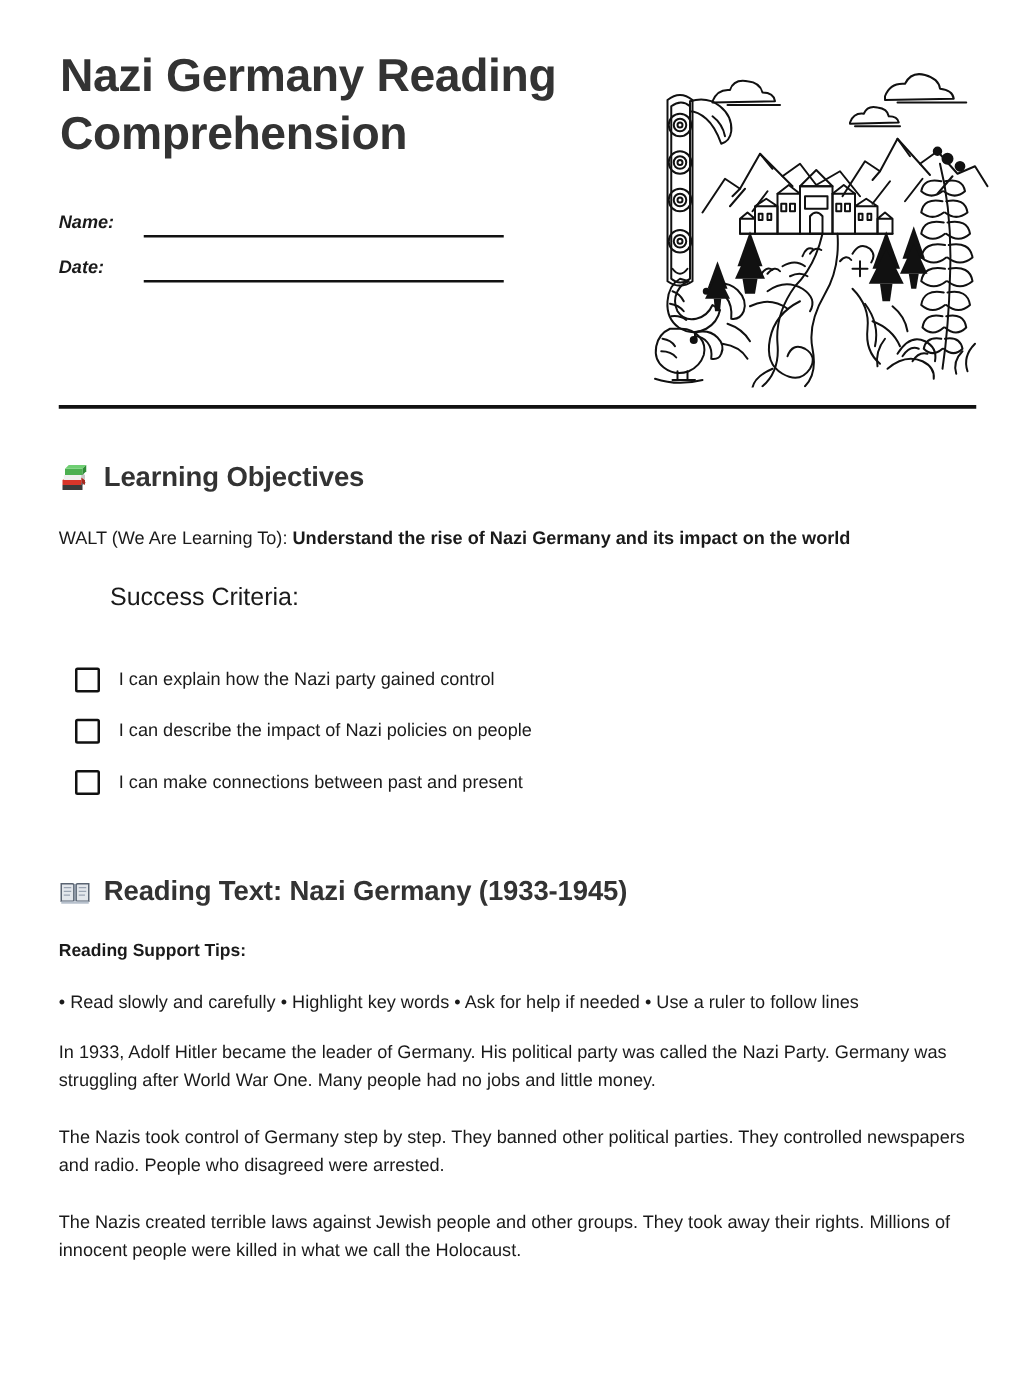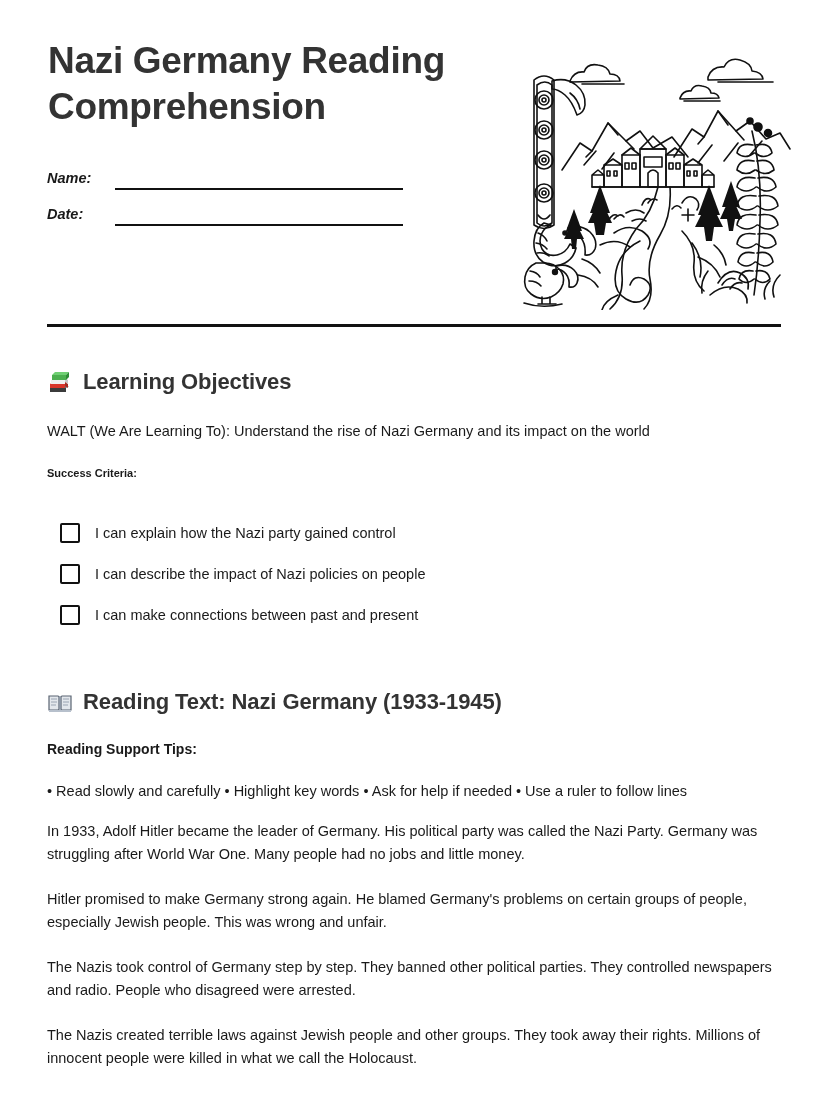--- a/index.html
+++ b/index.html
@@ -105,26 +105,27 @@
   }
   .heading-emoji svg { display: block; width: 26px; height: 26px; }
   .heading-text { display: inline-block; }
 
   .walt-line {
     font-size: 14.5px;
     line-height: 1.5;
     margin-top: 26px;
   }
   .walt-label { font-weight: normal; }
-  .walt-body { font-weight: normal; }
+  .walt-body { font-weight: bold; }
 
   .sub-label {
-    font-size: 11px;
-    font-weight: bold;
+    font-size: 20px;
+    font-weight: normal;
     margin-top: 24px;
+    margin-left: 41px;
   }
 
   
   .checklist {
     margin-top: 34px;
     padding-left: 13px;
   }
   .check-item {
     display: flex;
     align-items: center;
@@ -404,18 +405,17 @@
           </g>
         </svg>
       </span>
       <span class="heading-text">Reading Text: Nazi Germany (1933-1945)</span>
     </div>
 
     <p class="tips-label">Reading Support Tips:</p>
     <p class="tips-line">• Read slowly and carefully • Highlight key words • Ask for help if needed • Use a ruler to follow lines</p>
 
     <p class="para">In 1933, Adolf Hitler became the leader of Germany. His political party was called the Nazi Party. Germany was struggling after World War One. Many people had no jobs and little money.</p>
-    <p class="para">Hitler promised to make Germany strong again. He blamed Germany's problems on certain groups of people, especially Jewish people. This was wrong and unfair.</p>
     <p class="para">The Nazis took control of Germany step by step. They banned other political parties. They controlled newspapers and radio. People who disagreed were arrested.</p>
     <p class="para">The Nazis created terrible laws against Jewish people and other groups. They took away their rights. Millions of innocent people were killed in what we call the Holocaust.</p>
   </div>
 
 </div>
 
 </body></html>

